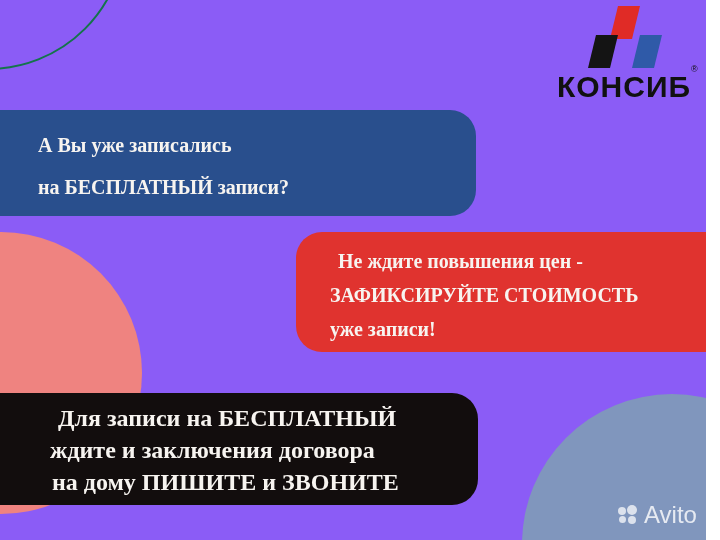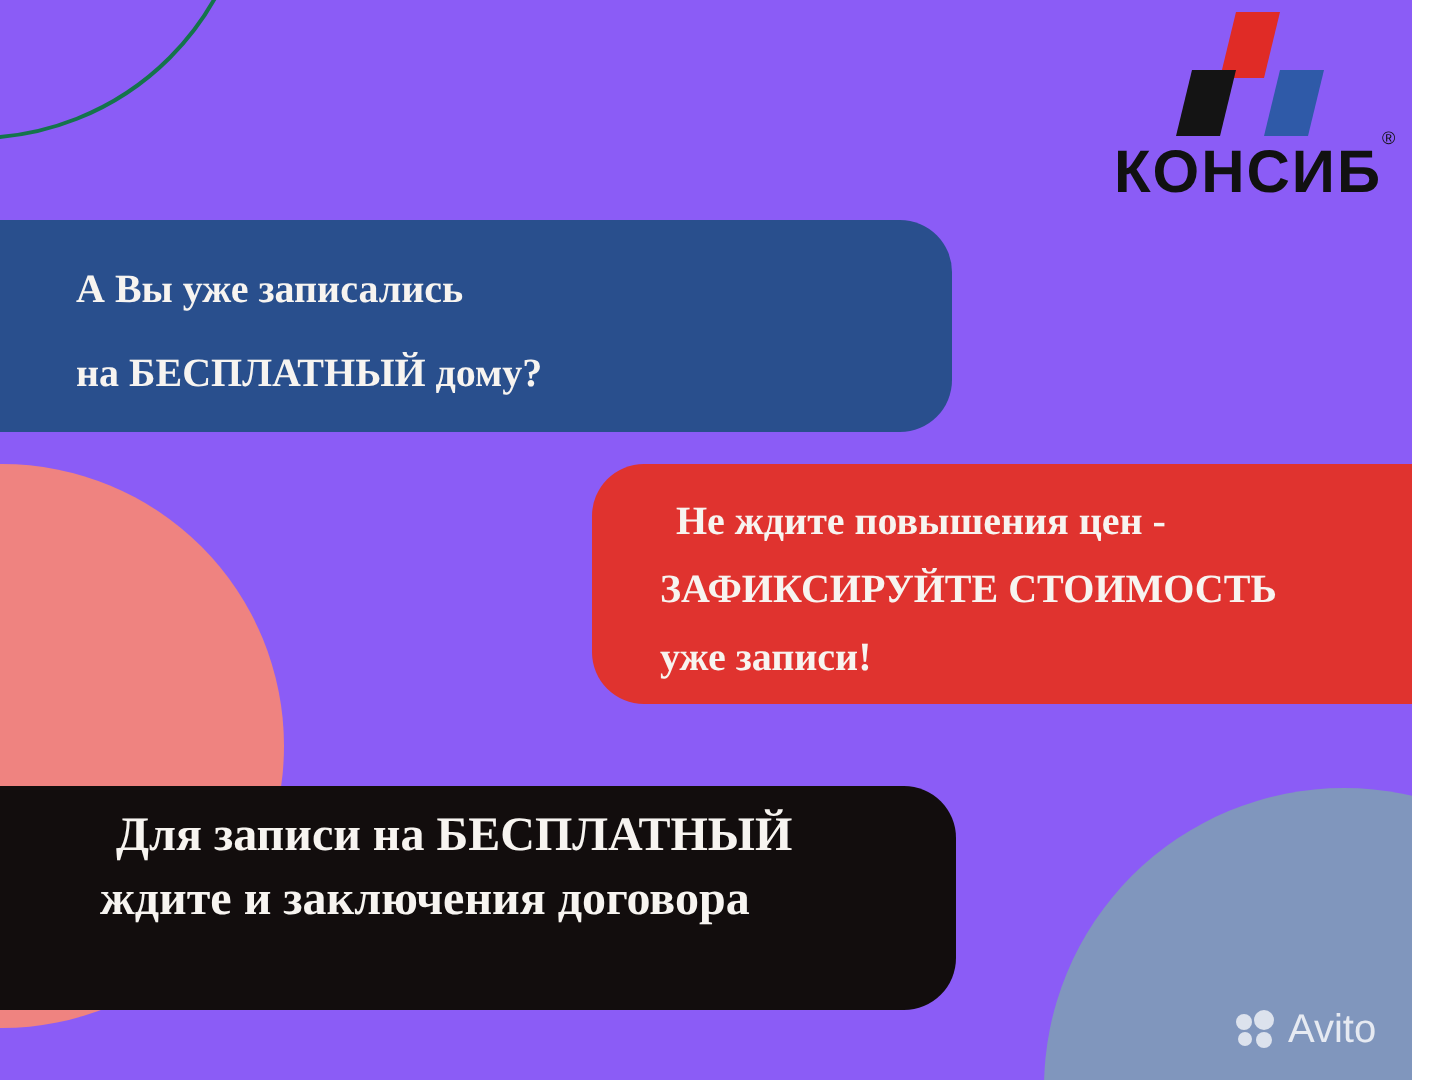--- a/index.html
+++ b/index.html
@@ -149,21 +149,21 @@
     display: block;
     border-radius: 50%;
     background: rgba(255,255,255,0.72);
   }
   #avito-dots i.d1 { left: 0px;  top: 2px;  width: 8px;  height: 8px; }
   #avito-dots i.d2 { left: 9px;  top: 0px;  width: 10px; height: 10px; }
   #avito-dots i.d3 { left: 1px;  top: 11px; width: 7px;  height: 7px; }
   #avito-dots i.d4 { left: 10px; top: 11px; width: 8px;  height: 8px; }
   #avito-label {
     font-family: "Liberation Sans", sans-serif;
-    font-size: 20px;
+    font-size: 24px;
     font-weight: normal;
     color: rgba(255,255,255,0.80);
     line-height: 24px;
   }
 </style>
 </head>
 <body>
 
 <div id="canvas">
 
@@ -176,32 +176,33 @@
       <polygon points="30,0 52,0 44,33 22,33" fill="#e02b26"></polygon>
       <polygon points="8,29 30,29 22,62 0,62" fill="#141414"></polygon>
       <polygon points="52,29 74,29 66,62 44,62" fill="#2f5aa8"></polygon>
     </svg>
     <div id="logo-wordmark">КОНСИБ</div>
     <div id="logo-reg">®</div>
   </div>
 
   <div class="block" id="block-blue">
     <div class="line line-1">А Вы уже записались</div>
-    <div class="line line-2">на БЕСПЛАТНЫЙ дому?</div>
+    <div class="line line-2">на БЕСПЛАТНЫЙ записи?</div>
   </div>
 
   <div class="block" id="block-red">
     <div class="line line-1">Не ждите повышения цен -</div>
     <div class="line line-2">ЗАФИКСИРУЙТЕ СТОИМОСТЬ</div>
     <div class="line line-3">уже записи!</div>
   </div>
 
   <div class="block" id="block-black">
     <div class="line line-1">Для записи на БЕСПЛАТНЫЙ</div>
     <div class="line line-2">ждите и заключения договора</div>
+    <div class="line line-3">на дому ПИШИТЕ и ЗВОНИТЕ</div>
   </div>
 
   <div id="avito-watermark">
     <span id="avito-dots">
       <i class="d1"></i>
         <i class="d2"></i>
         <i class="d3"></i>
         <i class="d4"></i>
     </span>
     <span id="avito-label">Avito</span>

